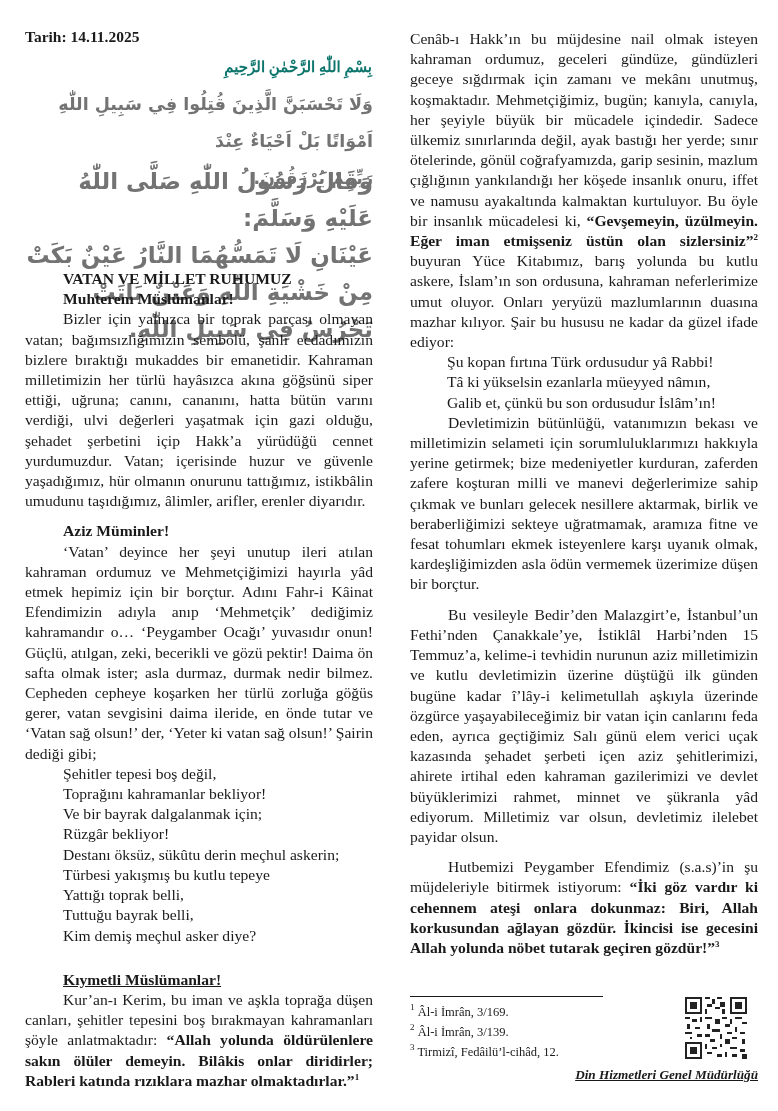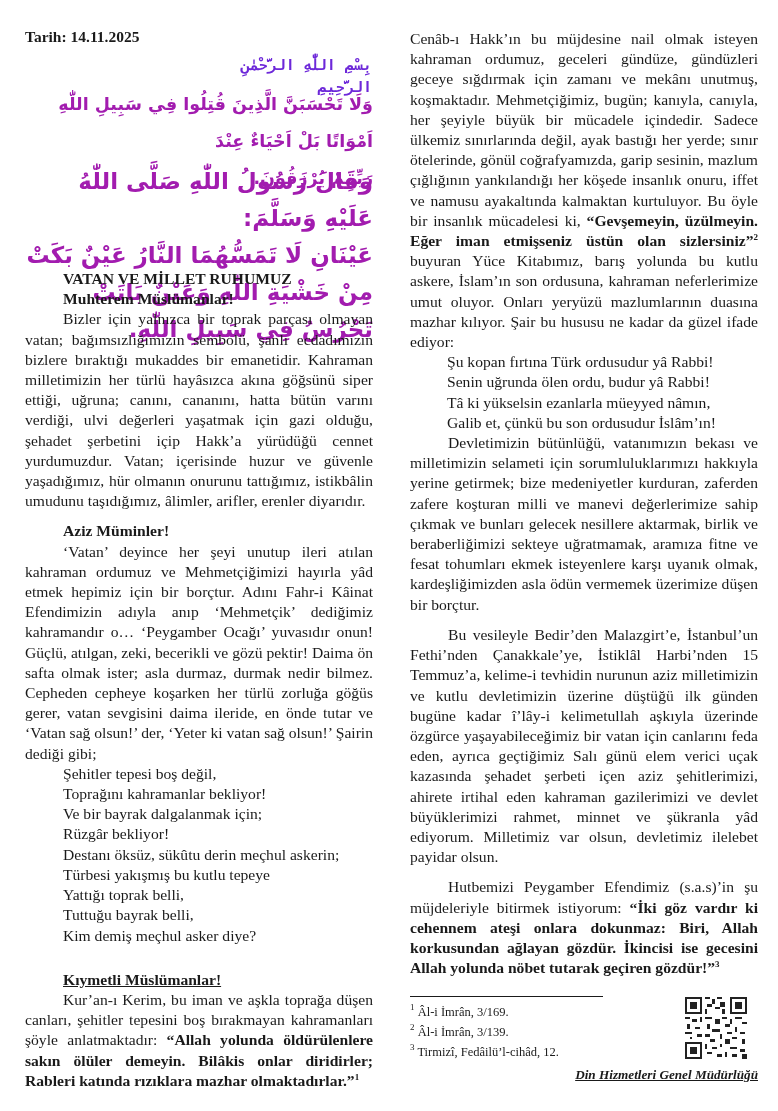--- a/index.html
+++ b/index.html
@@ -10,24 +10,24 @@
   .abs { position:absolute; }
   p { margin:0; }
   .txt { font-size:15.6px; line-height:20.2px; text-align:justify; }
   .ind { text-indent:38px; }
   .b { font-weight:bold; }
   .hdr { font-size:15.6px; line-height:20.2px; font-weight:bold; padding-left:38px; }
   .poem { font-size:15.6px; line-height:20.2px; }
   .poem-left { padding-left:38px; }
   .poem-right { padding-left:37px; }
   sup { font-size:9px; line-height:0; vertical-align:6px; }
-  .arabic { direction:rtl; text-align:right; color:#a21caf; font-weight:bold;
+  .arabic { direction:rtl; text-align:right; color:#737373; font-weight:bold;
             font-family:"DejaVu Sans", sans-serif; }
   .date { font-weight:bold; font-size:15.5px; }
-  .besmele { color:#6d28d9; font-family:Liberation Mono, monospace; font-weight:bold; }
+  .besmele { color:#0f766e; font-family:Liberation Serif, serif; font-weight:bold; }
   .fn { font-size:12.5px; line-height:20px; }
   .sig { font-style:italic; font-weight:bold; font-size:13.2px; }
   .qr { width:62px; height:62px; }
 </style>
 </head>
 <body>
 
 <div class="abs date" style="left:25px; top:28px;">Tarih: 14.11.2025</div>
 
 <div class="abs besmele" style="left:220px; top:56px; width:152px; text-align:right; font-size:15px; line-height:22px;">
@@ -65,21 +65,20 @@
 
   <div class="hdr" style="margin-top:24px;text-decoration:underline;">Kıymetli Müslümanlar!</div>
   <p class="txt ind"><span>Kur’an-ı Kerim, bu iman ve aşkla toprağa düşen canları, şehitler tepesini boş bırakmayan kahramanları şöyle anlatmaktadır: </span><span class="b">“Allah yolunda öldürülenlere sakın ölüler demeyin. Bilâkis onlar diridirler; Rableri katında rızıklara mazhar olmaktadırlar</span><span class="b">.”</span><sup class="b">1</sup></p>
 </div>
 
 <div class="abs right" style="top:29px;">
   <p class="txt"><span>Cenâb-ı Hakk’ın bu müjdesine nail olmak isteyen kahraman ordumuz, geceleri gündüze, gündüzleri geceye sığdırmak için zamanı ve mekânı unutmuş, koşmaktadır. Mehmetçiğimiz, bugün; kanıyla, canıyla, her şeyiyle büyük bir mücadele içindedir. Sadece ülkemiz sınırlarında değil, ayak bastığı her yerde; sınır ötelerinde, gönül coğrafyamızda, garip sesinin, mazlum çığlığının yankılandığı her köşede insanlık onuru, iffet ve namusu ayakaltında kalmaktan kurtuluyor. Bu öyle bir insanlık mücadelesi ki, </span><span class="b">“Gevşemeyin, üzülmeyin. Eğer iman etmişseniz üstün olan sizlersiniz”</span><sup class="b">2</sup><span> buyuran Yüce Kitabımız, barış yolunda bu kutlu askere, İslam’ın son ordusuna, kahraman neferlerimize umut oluyor. Onları yeryüzü mazlumlarının duasına mazhar kılıyor. Şair bu hususu ne kadar da güzel ifade ediyor:</span></p>
 
   <div class="poem poem-right">
     <div>Şu kopan fırtına Türk ordusudur yâ Rabbi!</div>
-    <div>Senin uğrunda ölen ordu, budur yâ Rabbi!</div>
     <div>Tâ ki yükselsin ezanlarla müeyyed nâmın,</div>
     <div>Galib et, çünkü bu son ordusudur İslâm’ın!</div>
   </div>
 
   <p class="txt ind">Devletimizin bütünlüğü, vatanımızın bekası ve milletimizin selameti için sorumluluklarımızı hakkıyla yerine getirmek; bize medeniyetler kurduran, zaferden zafere koşturan milli ve manevi değerlerimize sahip çıkmak ve bunları gelecek nesillere aktarmak, birlik ve beraberliğimizi sekteye uğratmamak, aramıza fitne ve fesat tohumları ekmek isteyenlere karşı uyanık olmak, kardeşliğimizden asla ödün vermemek üzerimize düşen bir borçtur.</p>
 
   <p class="txt ind" style="margin-top:10px;">Bu vesileyle Bedir’den Malazgirt’e, İstanbul’un Fethi’nden Çanakkale’ye, İstiklâl Harbi’nden 15 Temmuz’a, kelime-i tevhidin nurunun aziz milletimizin ve kutlu devletimizin üzerine düştüğü ilk günden bugüne kadar î’lây-i kelimetullah aşkıyla üzerinde özgürce yaşayabileceğimiz bir vatan için canlarını feda eden, ayrıca geçtiğimiz Salı günü elem verici uçak kazasında şehadet şerbeti içen aziz şehitlerimizi, ahirete irtihal eden kahraman gazilerimizi ve devlet büyüklerimizi rahmet, minnet ve şükranla yâd ediyorum. Milletimiz var olsun, devletimiz ilelebet payidar olsun.</p>
 
   <p class="txt ind" style="margin-top:10px;"><span>Hutbemizi Peygamber Efendimiz (s.a.s)’in şu müjdeleriyle bitirmek istiyorum: </span><span class="b">“İki göz vardır ki cehennem ateşi onlara dokunmaz: Biri, Allah korkusundan ağlayan gözdür. İkincisi ise gecesini Allah yolunda nöbet tutarak geçiren gözdür!”</span><sup class="b">3</sup></p>
 </div>

